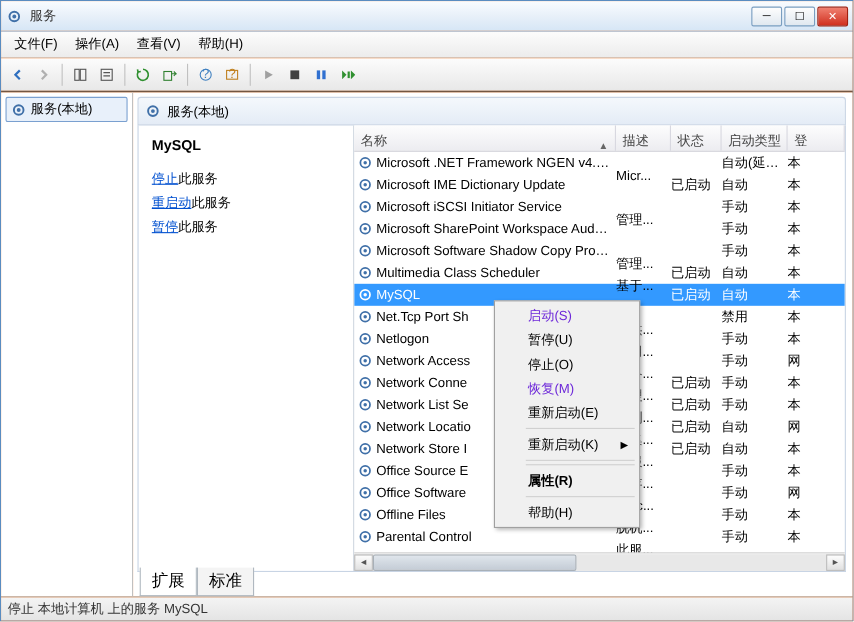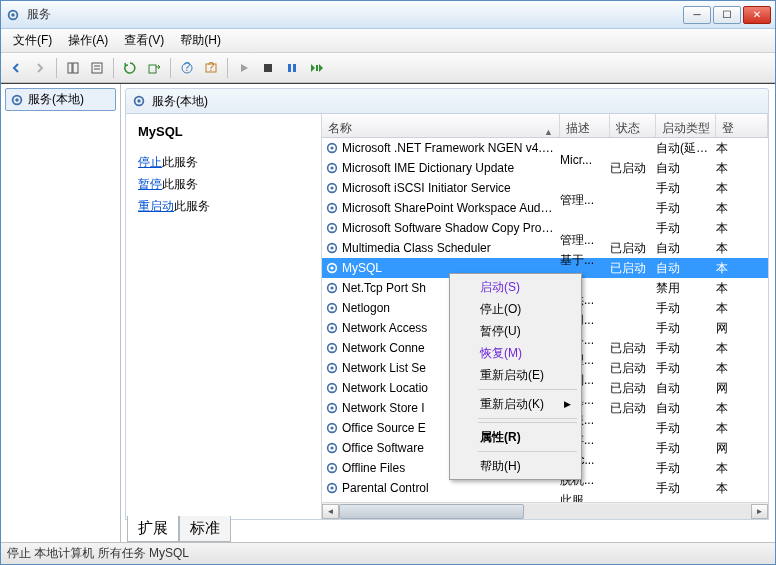--- a/index.html
+++ b/index.html
@@ -182,24 +182,24 @@
       </div>
 
       <div class="right-content">
 
         <div class="detail-pane">
           <div class="detail-title">MySQL</div>
           <div class="detail-line">
             <span class="detail-link">停止</span><span>此服务</span>
           </div>
           <div class="detail-line">
+            <span class="detail-link">重启动</span><span>此服务</span>
+          </div>
+          <div class="detail-line">
             <span class="detail-link">暂停</span><span>此服务</span>
-          </div>
-          <div class="detail-line">
-            <span class="detail-link">重启动</span><span>此服务</span>
           </div>
         </div>
 
         <div class="list-pane">
           <div class="list-header">
             <div class="lh-cell" style="width:238px">
               <span>名称</span>
               <span style="margin-left:auto;font-size:9px;color:#666">▲</span>
             </div>
             <div class="lh-cell" style="width:50px">描述</div>
@@ -456,28 +456,28 @@
       </div>
 
       <div class="tabs-bottom">
         <div class="tab-b active">扩展</div>
         <div class="tab-b">标准</div>
       </div>
     </div>
   </div>
 
   <div class="statusbar">
-    <span>停止 本地计算机 所有任务 MySQL</span>
+    <span>停止 本地计算机 上的服务 MySQL</span>
   </div>
 </div>
 
 <div class="context-menu">
   <div class="ctx-item disabled">启动(S)</div>
+  <div class="ctx-item">暂停(U)</div>
   <div class="ctx-item">停止(O)</div>
-  <div class="ctx-item">暂停(U)</div>
   <div class="ctx-item disabled">恢复(M)</div>
   <div class="ctx-item">重新启动(E)</div>
   <div class="ctx-sep"></div>
   <div class="ctx-item">
       <span>重新启动(K)</span>
       <span class="ctx-arrow">▶</span>
     </div>
   <div class="ctx-sep"></div>
   <div class="ctx-sep"></div>
   <div class="ctx-item">

